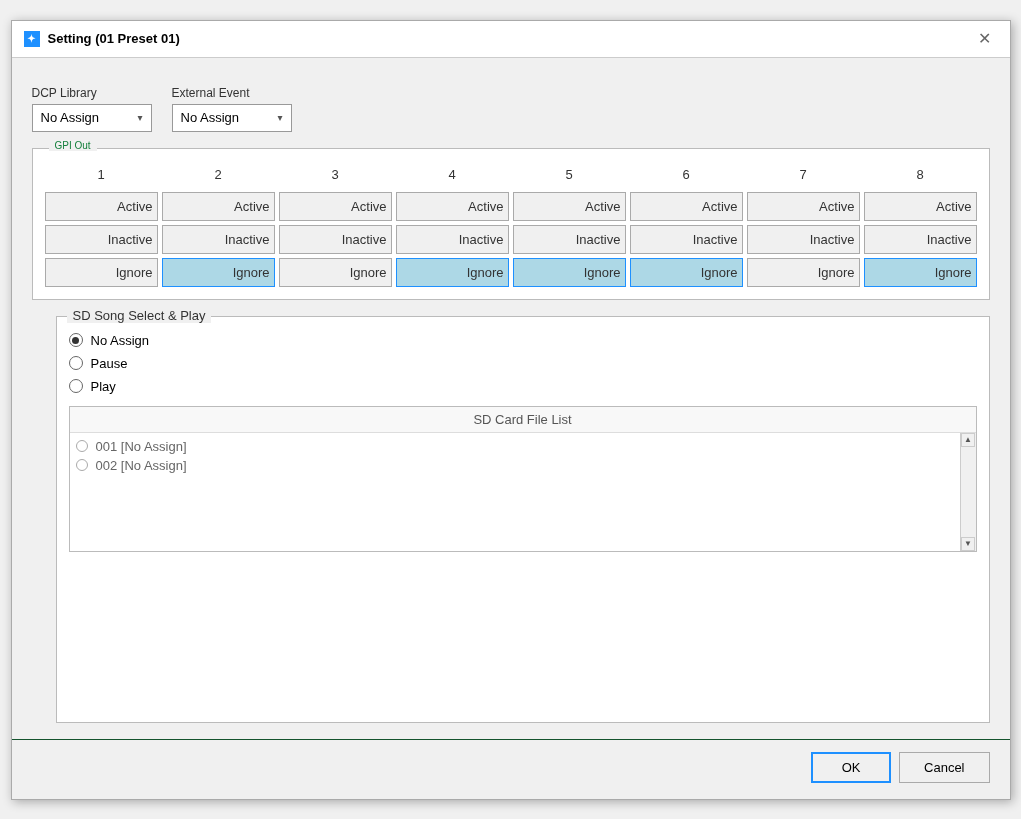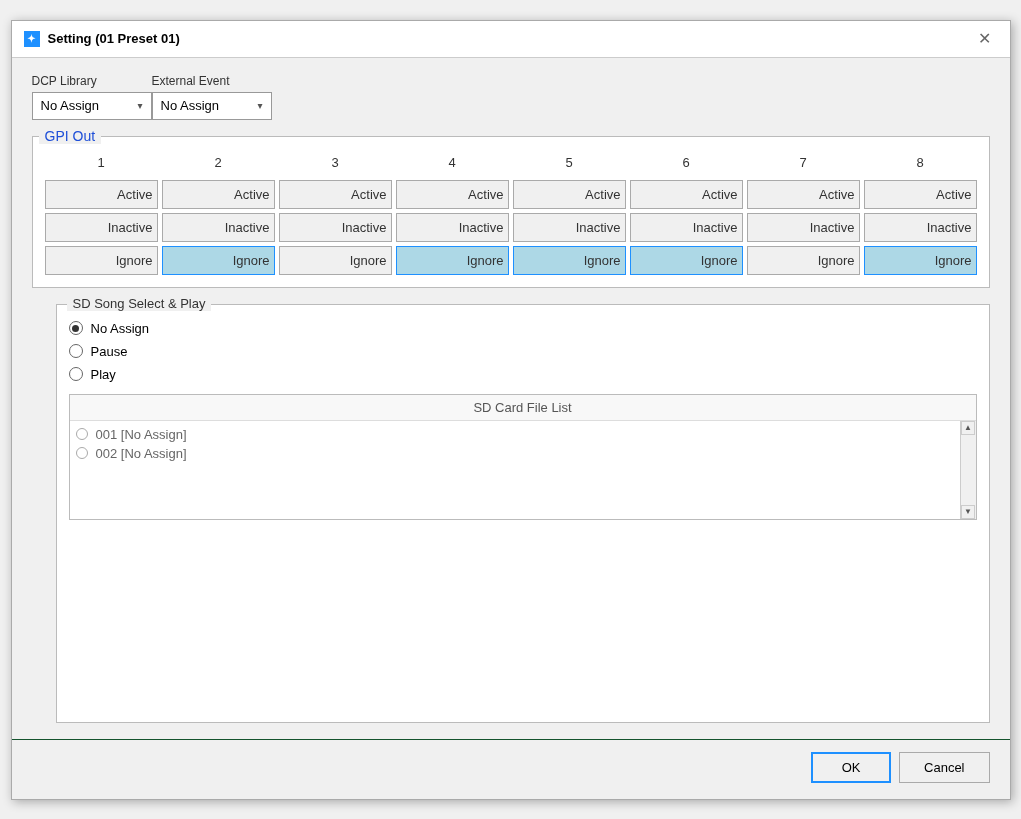--- a/index.html
+++ b/index.html
@@ -64,20 +64,22 @@
     .dialog-body {
       padding: 16px 20px;
       flex: 1;
       display: flex;
       flex-direction: column;
       gap: 16px;
     }
     .row-group {
       display: flex;
       align-items: flex-start;
+      gap: 20px;
+      margin-top: 12px;
     }
     .field-group {
       display: flex;
       flex-direction: column;
       gap: 4px;
     }
     .field-label {
       font-size: 12px;
       color: #333;
     }
@@ -97,25 +99,25 @@
     .dropdown-arrow { font-size: 10px; color: #555; }
     .gpi-section {
       border: 1px solid #bbb;
       padding: 12px;
       position: relative;
       background: white;
     }
     .gpi-legend {
       position: absolute;
       top: -9px;
-      left: 6px;
+      left: 16px;
       background: #f0f0f0;
       padding: 0 6px;
-      font-size: 14px;
-      color: #1d4ed8;
+      font-size: 10px;
+      color: #15803d;
     }
     .gpi-grid {
       display: grid;
       grid-template-columns: repeat(8, 1fr);
       gap: 4px;
       margin-top: 4px;
     }
     .gpi-col-header {
       text-align: center;
       font-size: 13px;
@@ -188,21 +190,21 @@
     }
     .file-list-header {
       text-align: center;
       padding: 5px;
       font-size: 13px;
       color: #555;
       border-bottom: 1px solid #ddd;
       background: #f8f8f8;
     }
     .file-list-body {
-      height: 98px;
+      height: 118px;
       overflow-y: auto;
       padding: 4px 6px;
       position: relative;
     }
     .file-item {
       display: flex;
       align-items: center;
       gap: 8px;
       padding: 2px 0;
       font-size: 13px;

